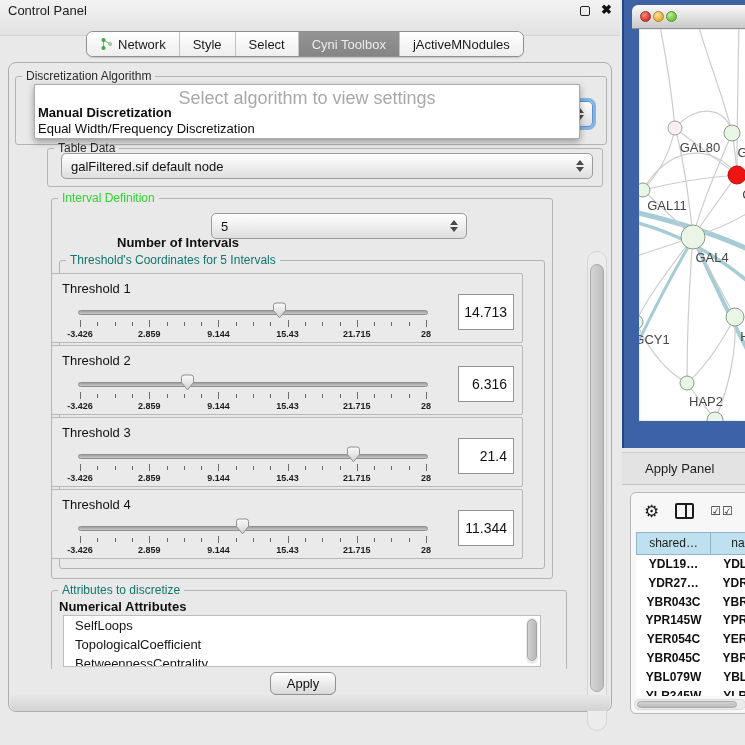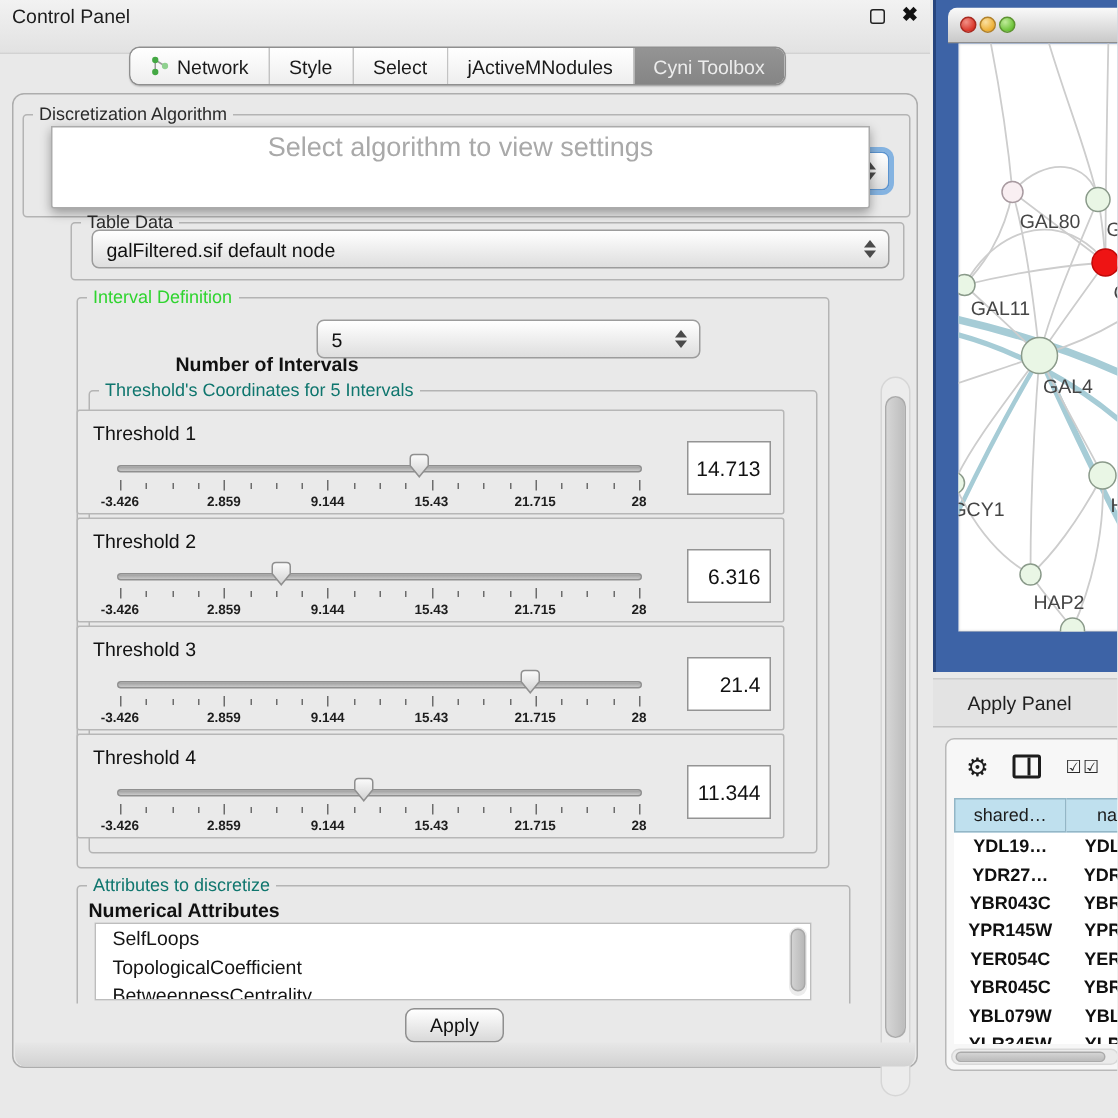--- a/index.html
+++ b/index.html
@@ -155,25 +155,25 @@
             <circle cx="10" cy="7" r="2.1" fill="#8fd08f"></circle>
           </svg>
           <span>Network</span>
         </div>
         <div class="tab">
           <span>Style</span>
         </div>
         <div class="tab">
           <span>Select</span>
         </div>
+        <div class="tab sel">
+          <span>Cyni Toolbox</span>
+        </div>
         <div class="tab">
           <span>jActiveMNodules</span>
-        </div>
-        <div class="tab sel">
-          <span>Cyni Toolbox</span>
         </div>
       </div>
 
     <div class="cp-content">
 
       <fieldset class="grp" style="left:6px; top:6px; width:592px; height:76px;">
         <legend class="dark">Discretization Algorithm</legend>
       </fieldset>
       <div class="combo focused" style="left:50px; top:38px; width:534px;">
         <span class="stepper">
@@ -413,20 +413,24 @@
         </div>
 
       <div class="apply-btn" style="left:261px; top:609px;">Apply</div>
       <div class="bottom-strip"></div>
     </div>
 
   </section>
 
   <div class="popup">
     <div class="prompt">Select algorithm to view settings</div>
+    <div id="popupItems">
+        <div class="item bold">Manual Discretization</div>
+        <div class="item">Equal Width/Frequency Discretization</div>
+      </div>
   </div>
 
   <section class="net-frame">
     <div class="net-titlebar">
       <span class="light red"></span>
       <span class="light yellow"></span>
       <span class="light green"></span>
     </div>
     <div class="net-canvas">
       <svg id="netSvg" width="108" height="392" viewBox="0 0 108 392">

